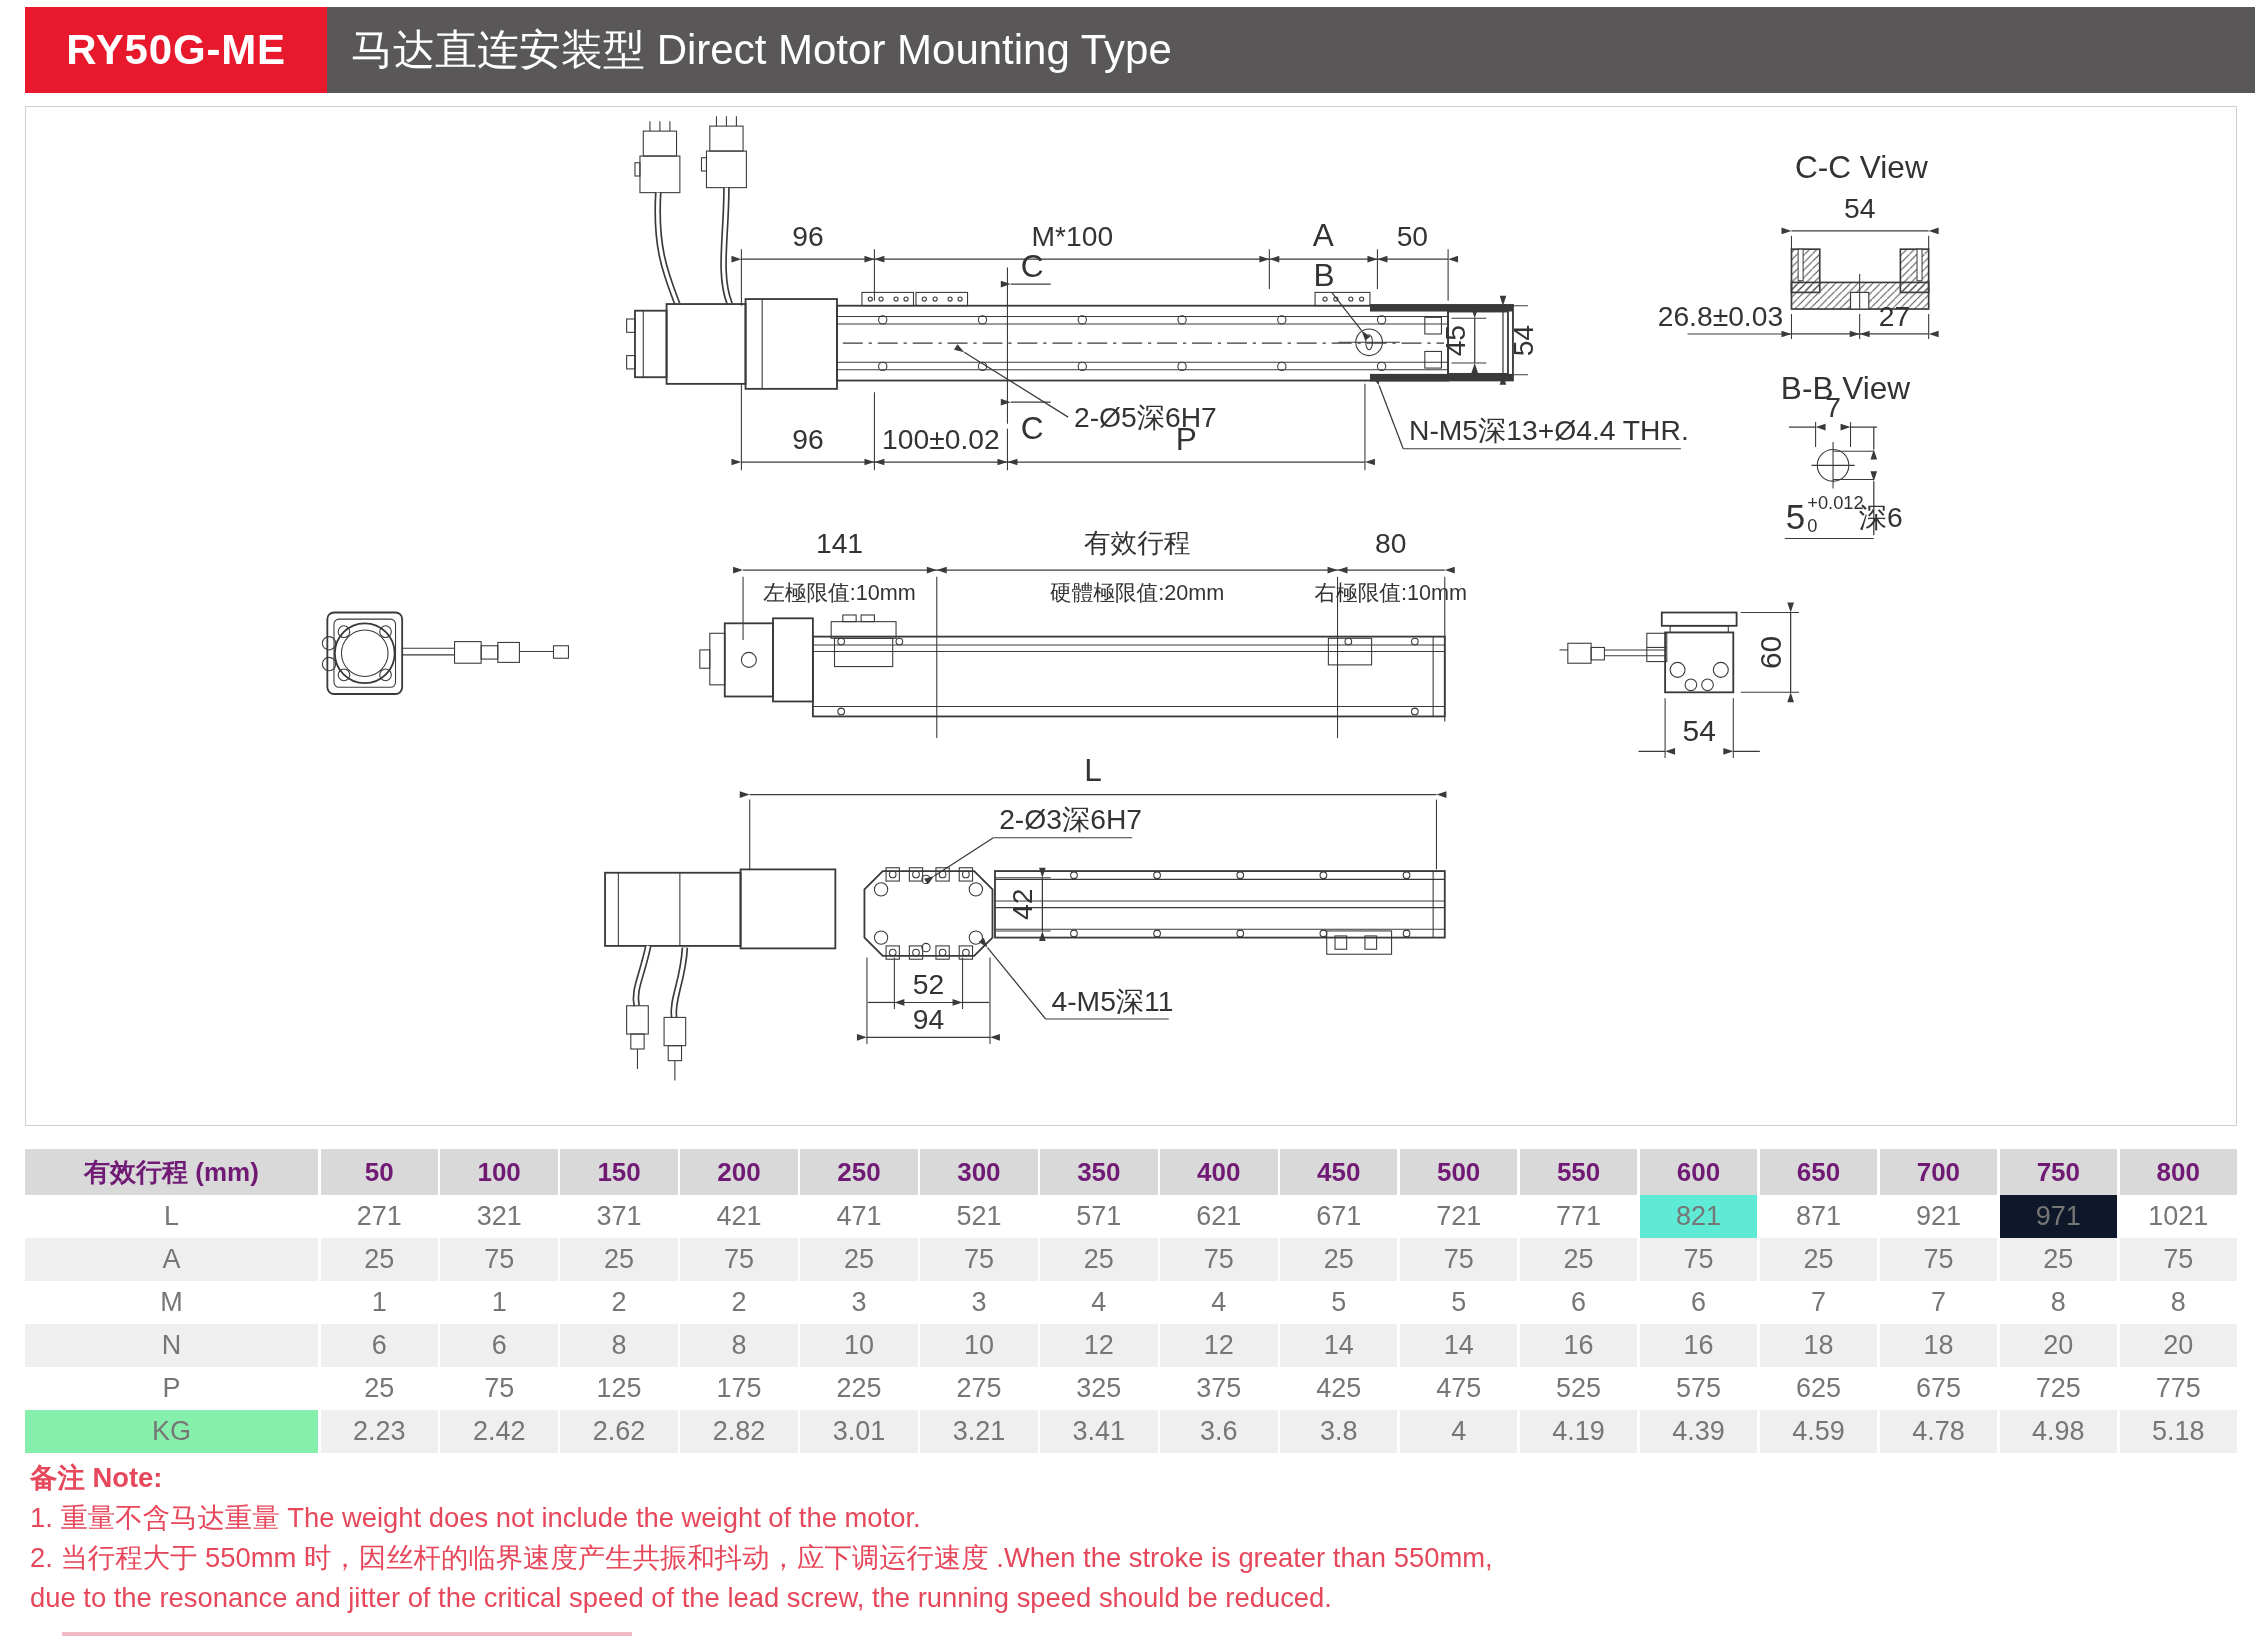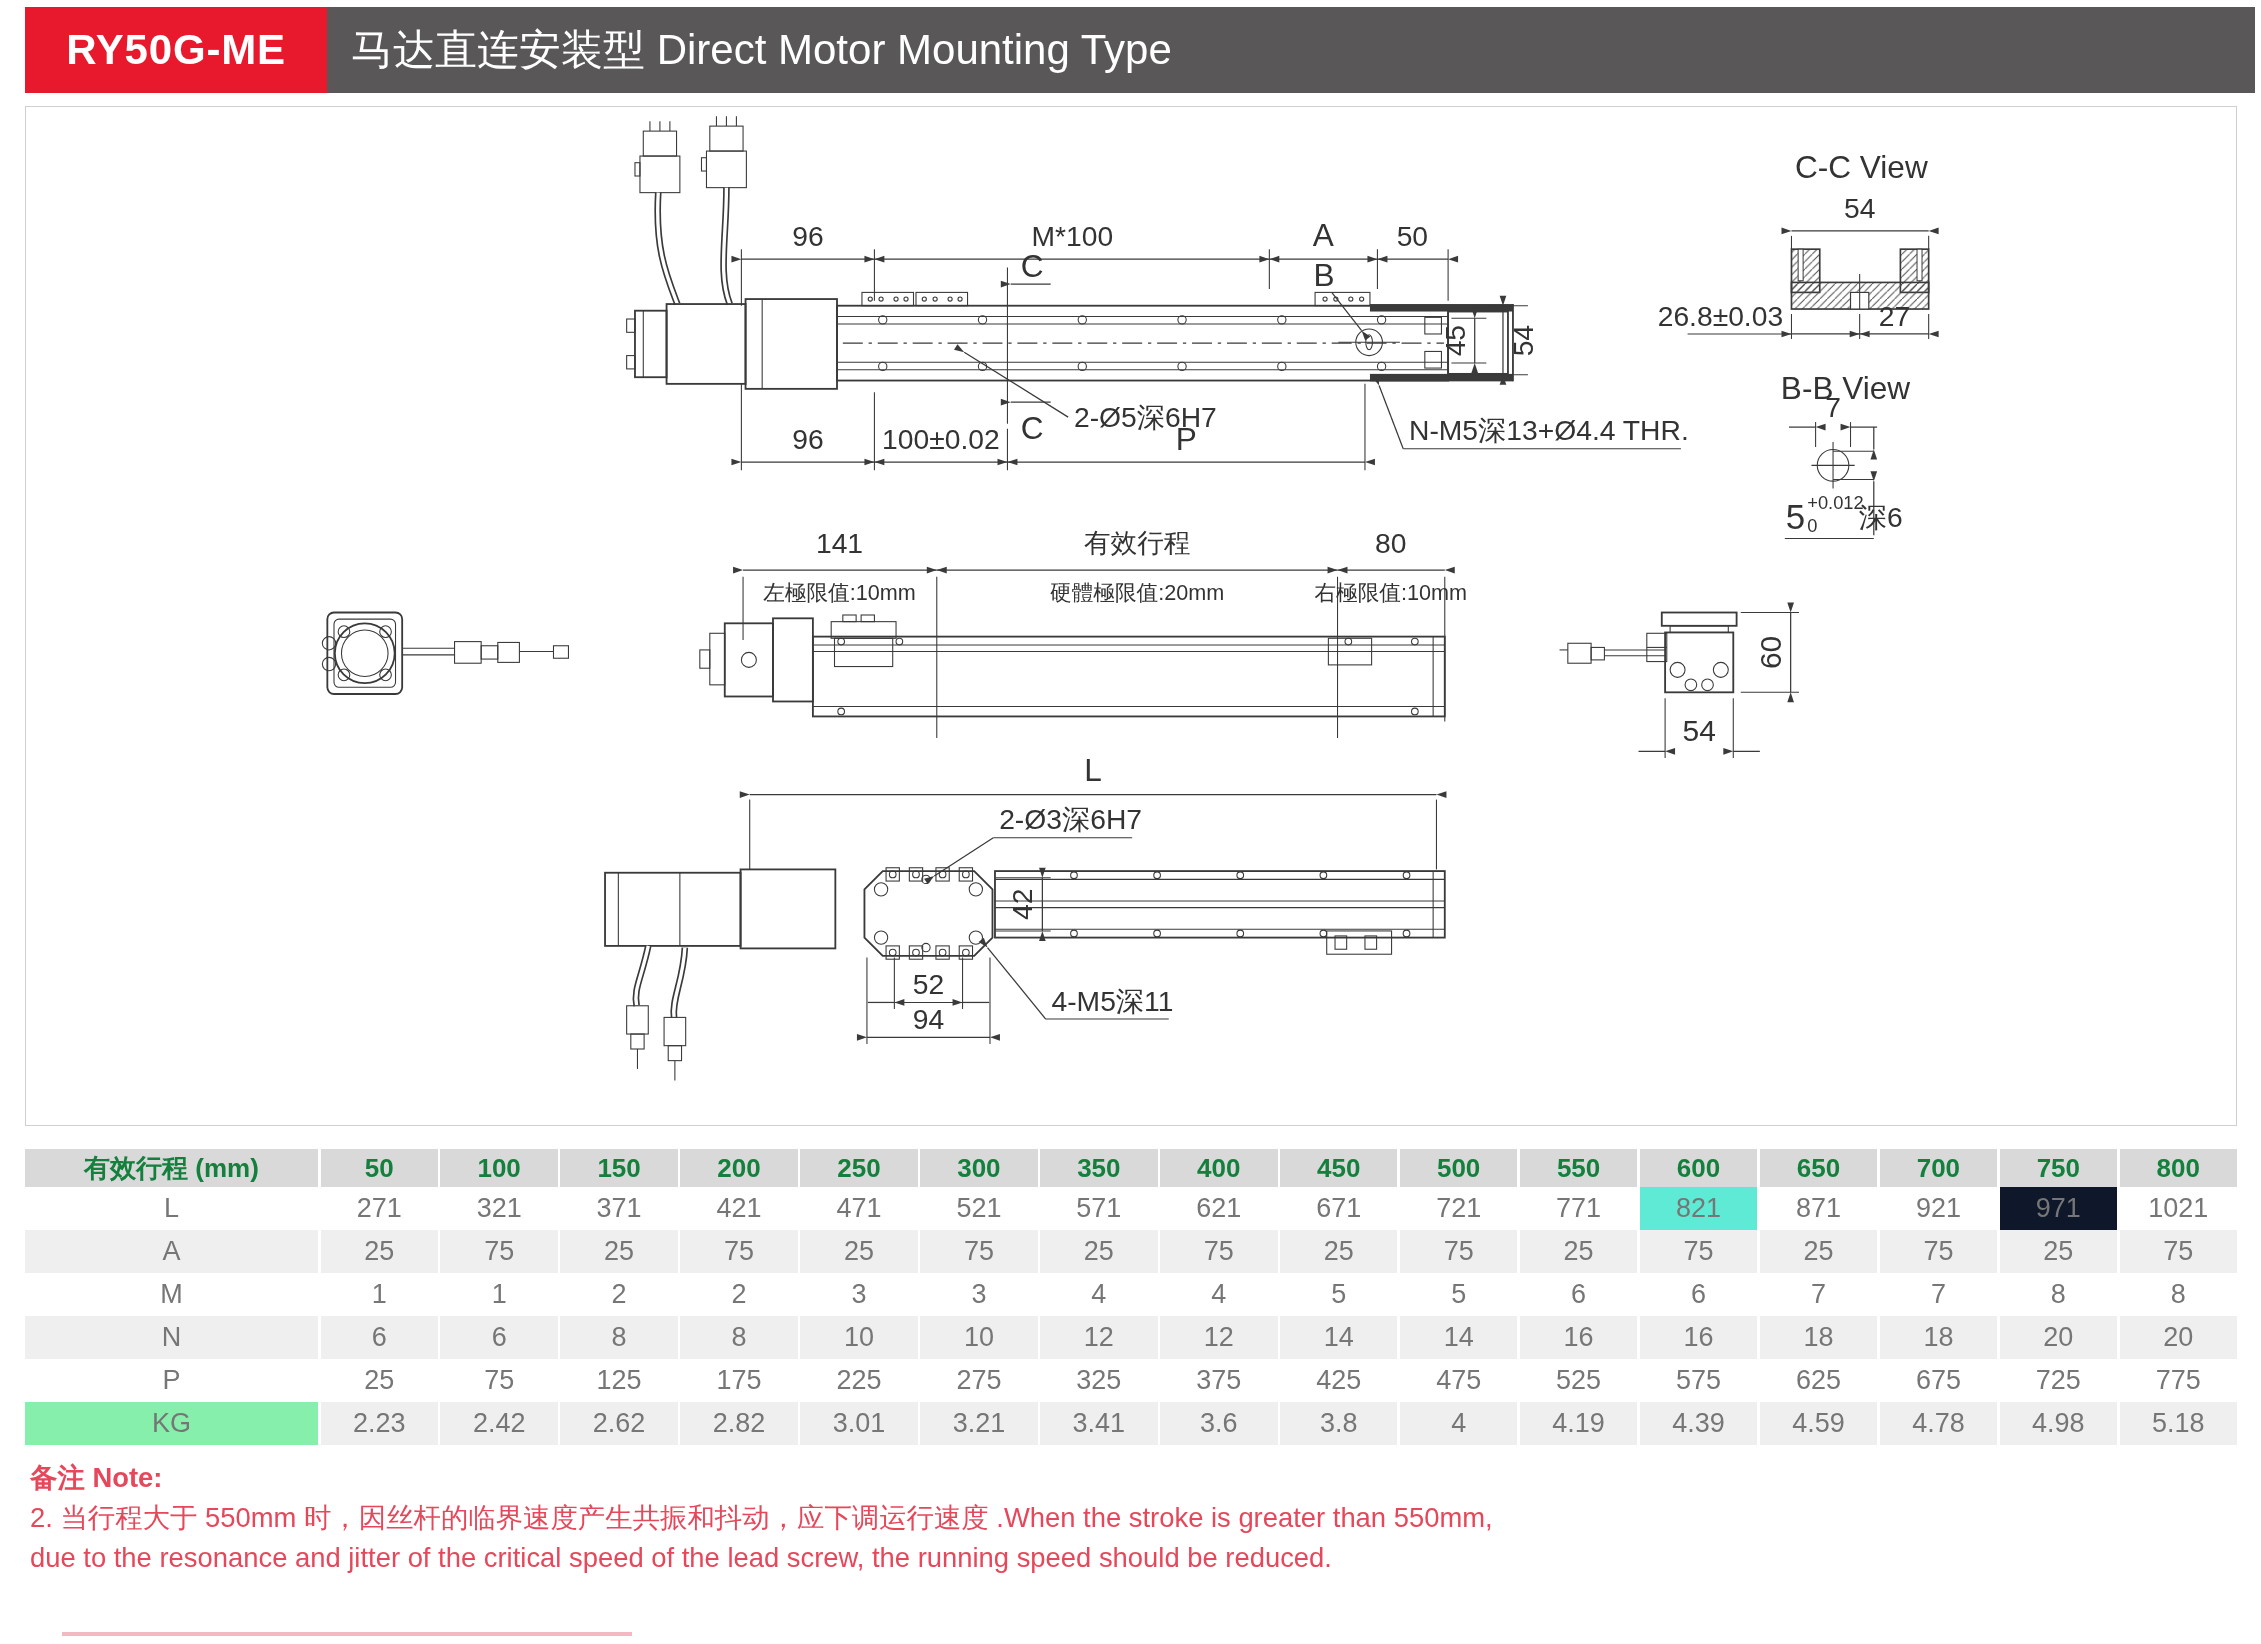--- a/index.html
+++ b/index.html
@@ -24,21 +24,21 @@
   .dtx { font-size:34px; }
   .big { font-size:38px; }
   .sml { font-size:26px; }
   .tny { font-size:22px; }
   .solid { fill:#3a3a3a; stroke:none; }
 
   
   .spec-table { position:absolute; left:25px; top:1149px; width:2212px;
     display:grid; grid-template-columns:293px repeat(16, 1fr);
     column-gap:2.5px; row-gap:0; background:#fff; }
-  .th { height:38px; background:#d9d9d9; color:#15803d; font-weight:bold; font-size:26px;
+  .th { height:46px; background:#d9d9d9; color:#701a75; font-weight:bold; font-size:26px;
     display:flex; align-items:center; justify-content:center; }
   .td { height:43px; color:#767676; font-size:27px;
     display:flex; align-items:center; justify-content:center; }
 
   
   .notes { position:absolute; left:30px; top:1452px; width:1996px;margin-top:6px; }
   .notes div { font-size:27.4px; line-height:40px; }
   .note-title { font-weight:bold; }
 
   .footer-bar { position:absolute; left:62px; top:1632px; width:570px; height:4.2px; background:#f2b9c3; }
@@ -556,19 +556,20 @@
       <div class="td" style="background: rgb(239, 239, 239);">4.19</div>
       <div class="td" style="background: rgb(239, 239, 239);">4.39</div>
       <div class="td" style="background: rgb(239, 239, 239);">4.59</div>
       <div class="td" style="background: rgb(239, 239, 239);">4.78</div>
       <div class="td" style="background: rgb(239, 239, 239);">4.98</div>
       <div class="td" style="background: rgb(239, 239, 239);">5.18</div>
     </div>
 
   <div class="notes" style="color: rgb(230, 71, 90);">
     <div class="note-title">备注 Note:</div>
+    <div>1. 重量不含马达重量 The weight does not include the weight of the motor.</div>
     <div>2. 当行程大于 550mm 时，因丝杆的临界速度产生共振和抖动，应下调运行速度 .When the stroke is greater than 550mm,</div>
     <div>due to the resonance and jitter of the critical speed of the lead screw, the running speed should be reduced.</div>
   </div>
 
   <div class="footer-bar"></div>
 </div>
 
 
 </body></html>

